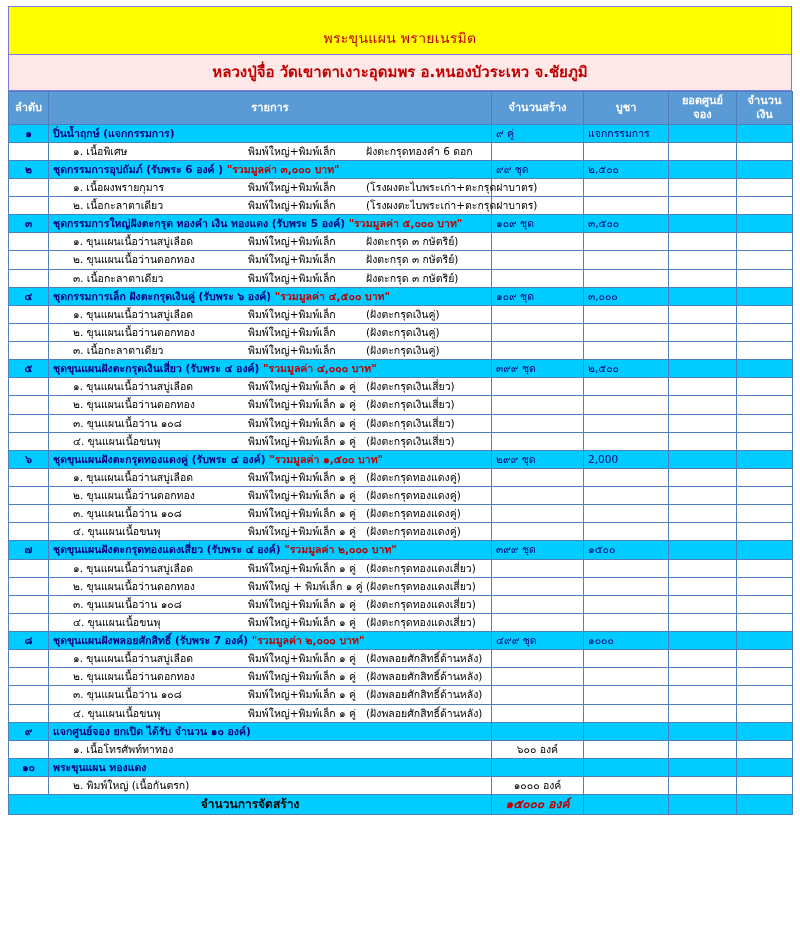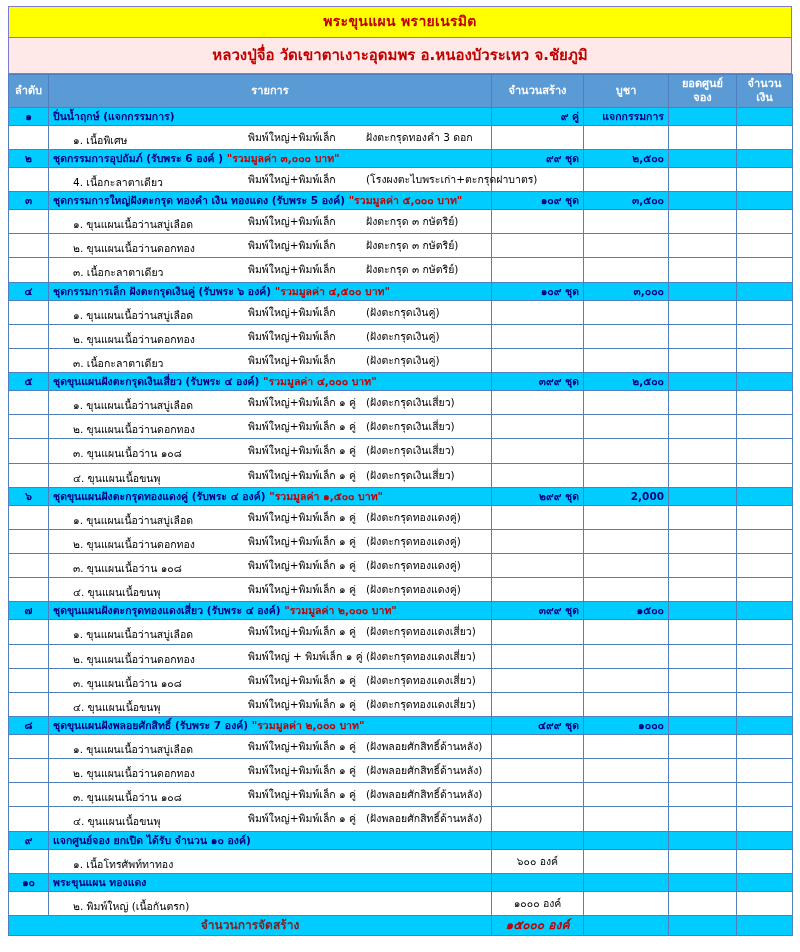--- a/index.html
+++ b/index.html
@@ -20,23 +20,23 @@
     height: 952px;
     box-sizing: border-box;
     padding: 6px 8px 6px 8px;
     background: #ffffff;
   }
   .banner {
     background: #ffff00;
     border: 1px solid #7b7bd6;
     text-align: center;
     color: #c00000;
-    font-weight: bold;
+    font-weight: normal;
     font-size: 14px;
-    padding: 3px 0 5px 0;
+    padding: 20px 0 5px 0;
     letter-spacing: .3px;
   }
   .subbanner {
     background: #ffe8e8;
     border: 1px solid #7b7bd6;
     border-top: none;
     text-align: center;
     color: #c00000;
     font-weight: bold;
     font-size: 15px;
@@ -72,56 +72,55 @@
   tr.group > td {
     background: #00ccff;
     font-weight: bold;
     color: #000080;
   }
   tr.group td.no {
     text-align: center;
     color: #000080;
   }
   tr.group td.qty, tr.group td.price {
-    text-align: right;
+    text-align: left;
     color: #000080;
-    font-weight: bold;
+    font-weight: normal;
   }
   tr.group .redval {
     color: #c00000;
   }
   tr.sub > td {
     background: #ffffff;
   }
   td.no { text-align: center; }
   td.qty, td.price { text-align: center; }
   td.book, td.amount { background: #ffffff; }
 
   .sub-line {
     display: flex;
     align-items: center;
     padding-left: 20px;
     white-space: nowrap;
   }
   .sub-line .s-label {
     display: inline-block;
     min-width: 175px;
-    margin-top: 6px;
   }
   .sub-line .s-mid {
     display: inline-block;
     min-width: 118px;
   }
   .sub-line .s-note {
     display: inline-block;
   }
   tr.footer td {
     background: #00ccff;
     font-weight: bold;
-    color: #7f1d1d;
+    color: #000000;
     text-align: center;
     font-size: 12px;
   }
   tr.footer td.totalqty {
     color: #c00000;
     font-weight: bold;
     font-style: italic;
   }
 </style>
 </head>
@@ -159,41 +158,55 @@
           <td class="price">แจกกรรมการ</td>
           <td class="book"></td>
           <td class="amount"></td>
         </tr>
         <tr class="sub">
           <td class="no"></td>
           <td>
             <div class="sub-line">
               <span class="s-label">๑. เนื้อพิเศษ</span>
               <span class="s-mid">พิมพ์ใหญ่+พิมพ์เล็ก</span>
-              <span class="s-note">ฝังตะกรุดทองคำ 3 ดอก</span>
+              <span class="s-note">ฝังตะกรุดทองคำ 6 ดอก</span>
             </div>
           </td>
           <td class="qty"></td>
           <td class="price"></td>
           <td class="book"></td>
           <td class="amount"></td>
         </tr>
         <tr class="group">
           <td class="no">๒</td>
           <td class="item"><span>ชุดกรรมการอุปถัมภ์ (รับพระ 6 องค์ ) </span><span class="redval">"รวมมูลค่า ๓,๐๐๐ บาท"</span></td>
           <td class="qty">๙๙ ชุด</td>
           <td class="price">๒,๕๐๐</td>
           <td class="book"></td>
           <td class="amount"></td>
         </tr>
         <tr class="sub">
           <td class="no"></td>
           <td>
             <div class="sub-line">
-              <span class="s-label">4. เนื้อกะลาตาเดียว</span>
+              <span class="s-label">๑. เนื้อผงพรายกุมาร</span>
+              <span class="s-mid">พิมพ์ใหญ่+พิมพ์เล็ก</span>
+              <span class="s-note">(โรงผงตะไบพระเก่า+ตะกรุดฝาบาตร)</span>
+            </div>
+          </td>
+          <td class="qty"></td>
+          <td class="price"></td>
+          <td class="book"></td>
+          <td class="amount"></td>
+        </tr>
+        <tr class="sub">
+          <td class="no"></td>
+          <td>
+            <div class="sub-line">
+              <span class="s-label">๒. เนื้อกะลาตาเดียว</span>
               <span class="s-mid">พิมพ์ใหญ่+พิมพ์เล็ก</span>
               <span class="s-note">(โรงผงตะไบพระเก่า+ตะกรุดฝาบาตร)</span>
             </div>
           </td>
           <td class="qty"></td>
           <td class="price"></td>
           <td class="book"></td>
           <td class="amount"></td>
         </tr>
         <tr class="group">

